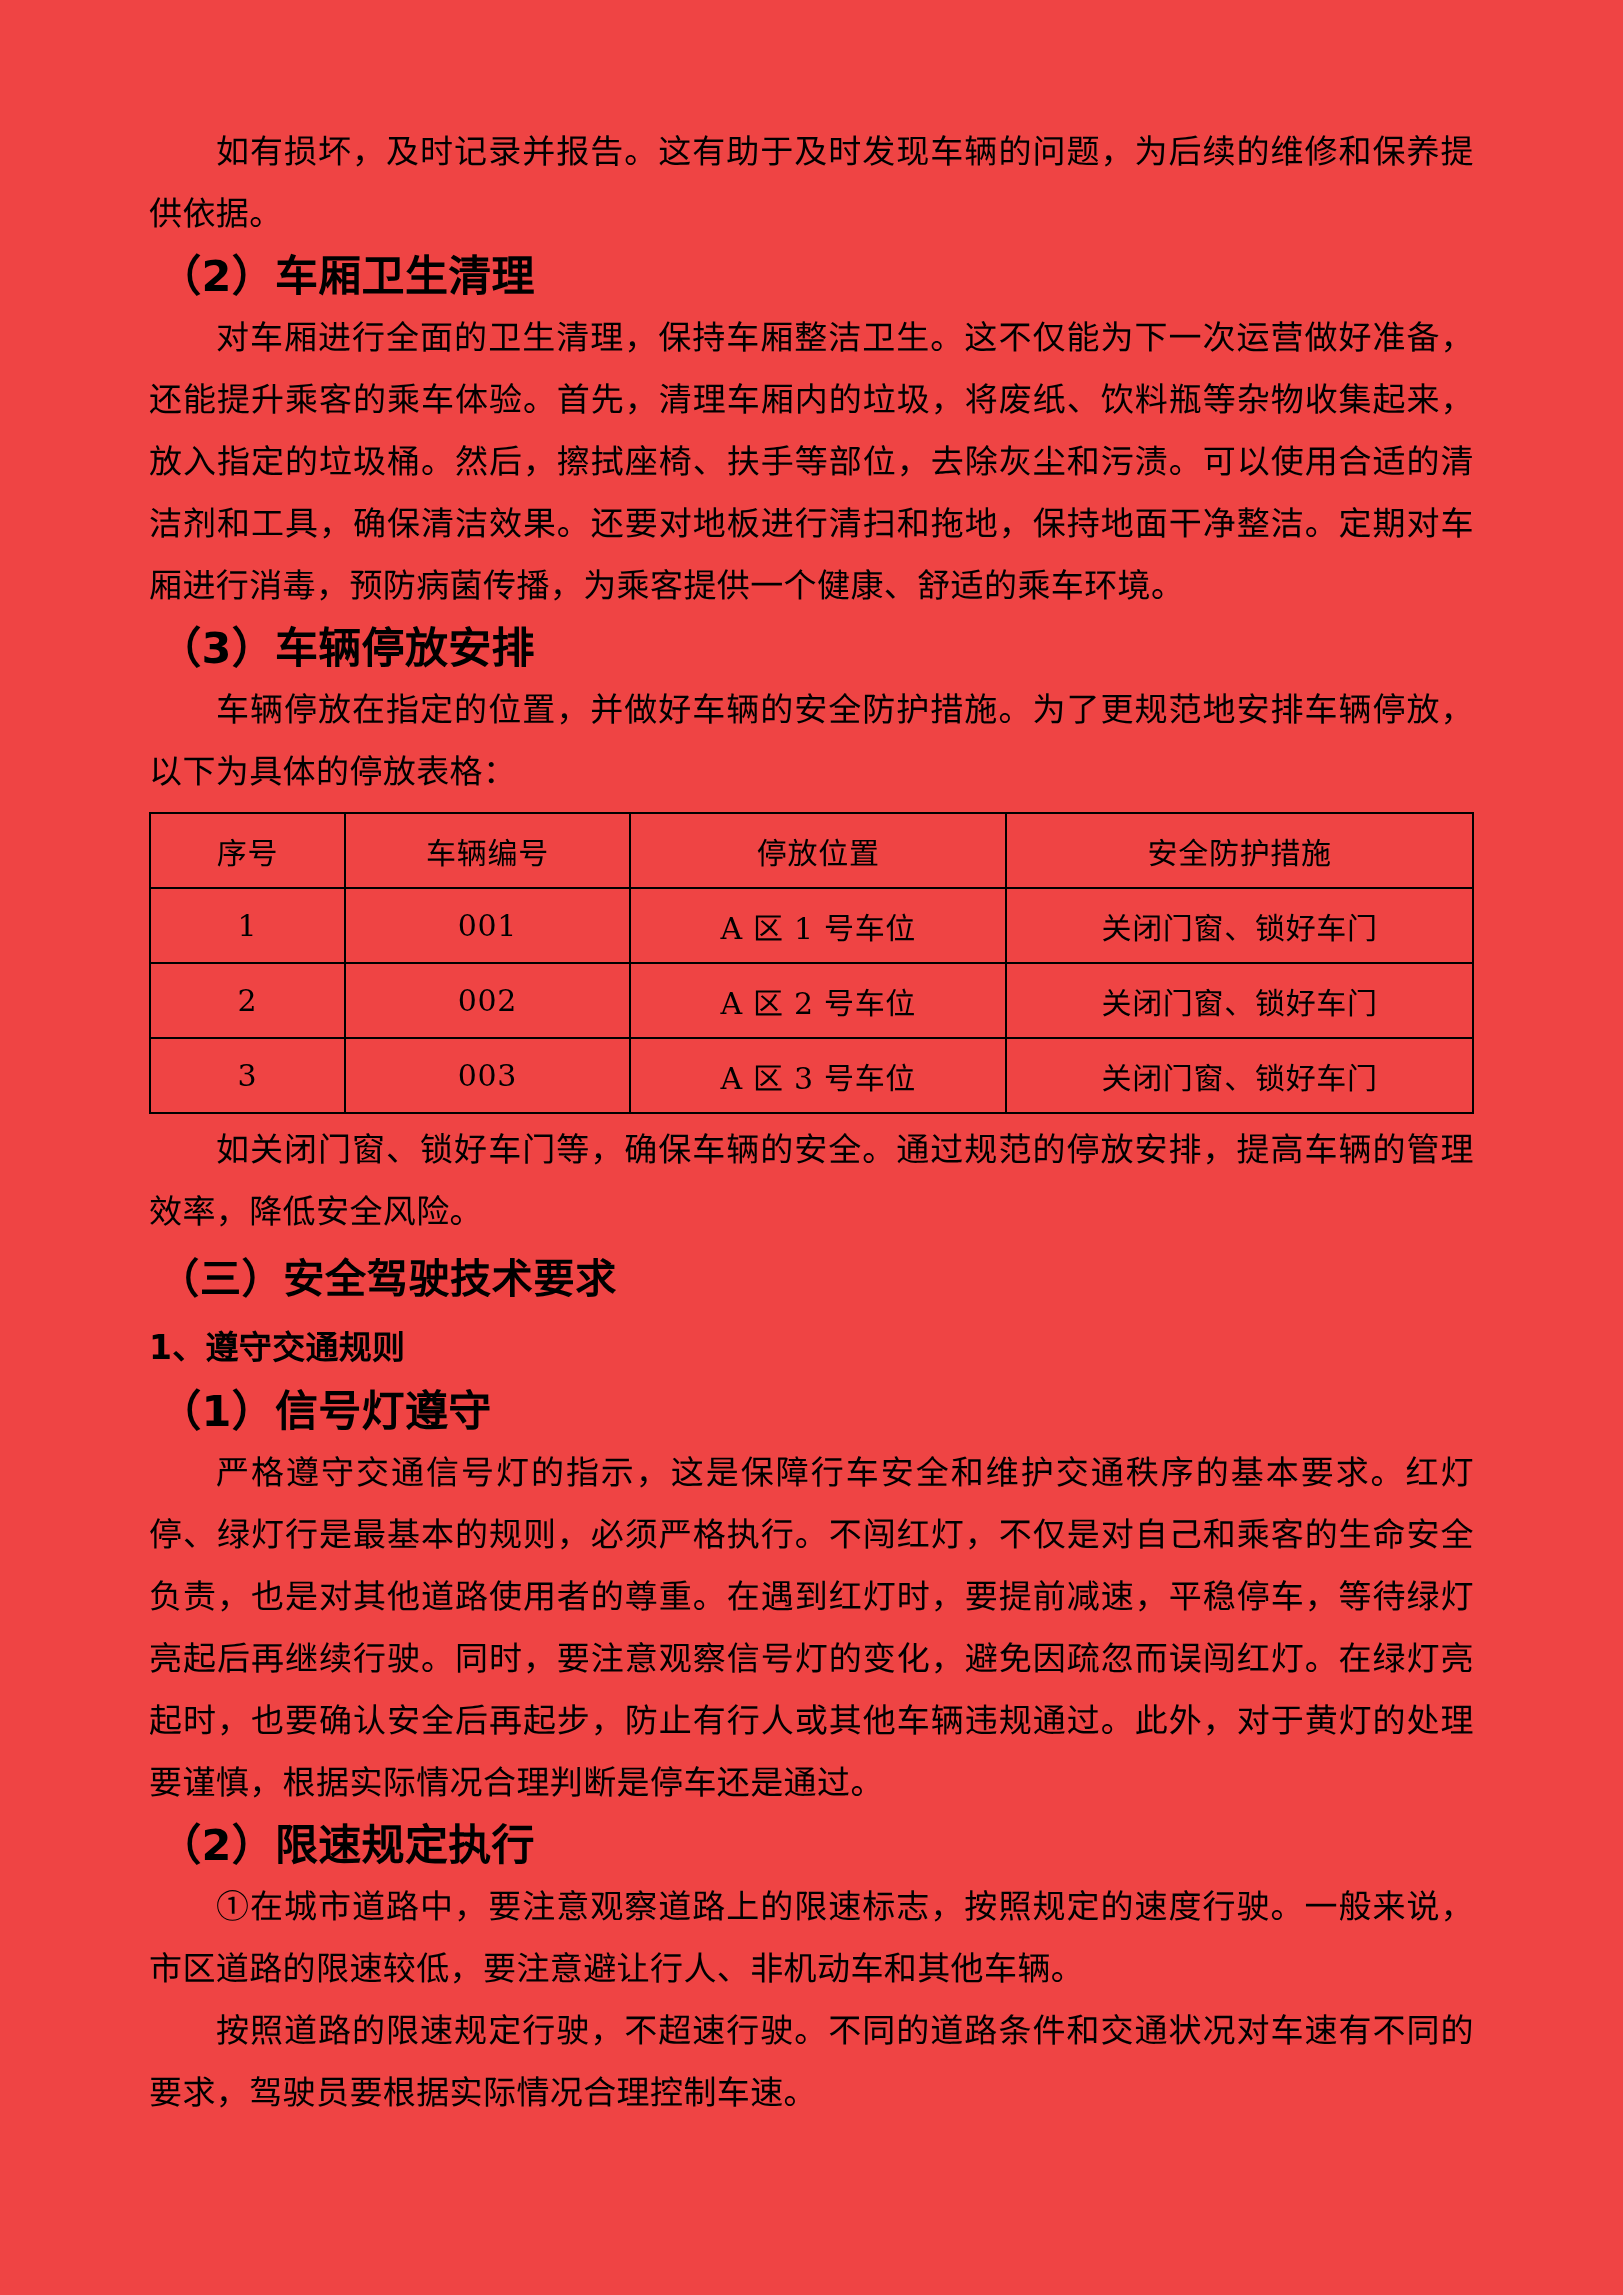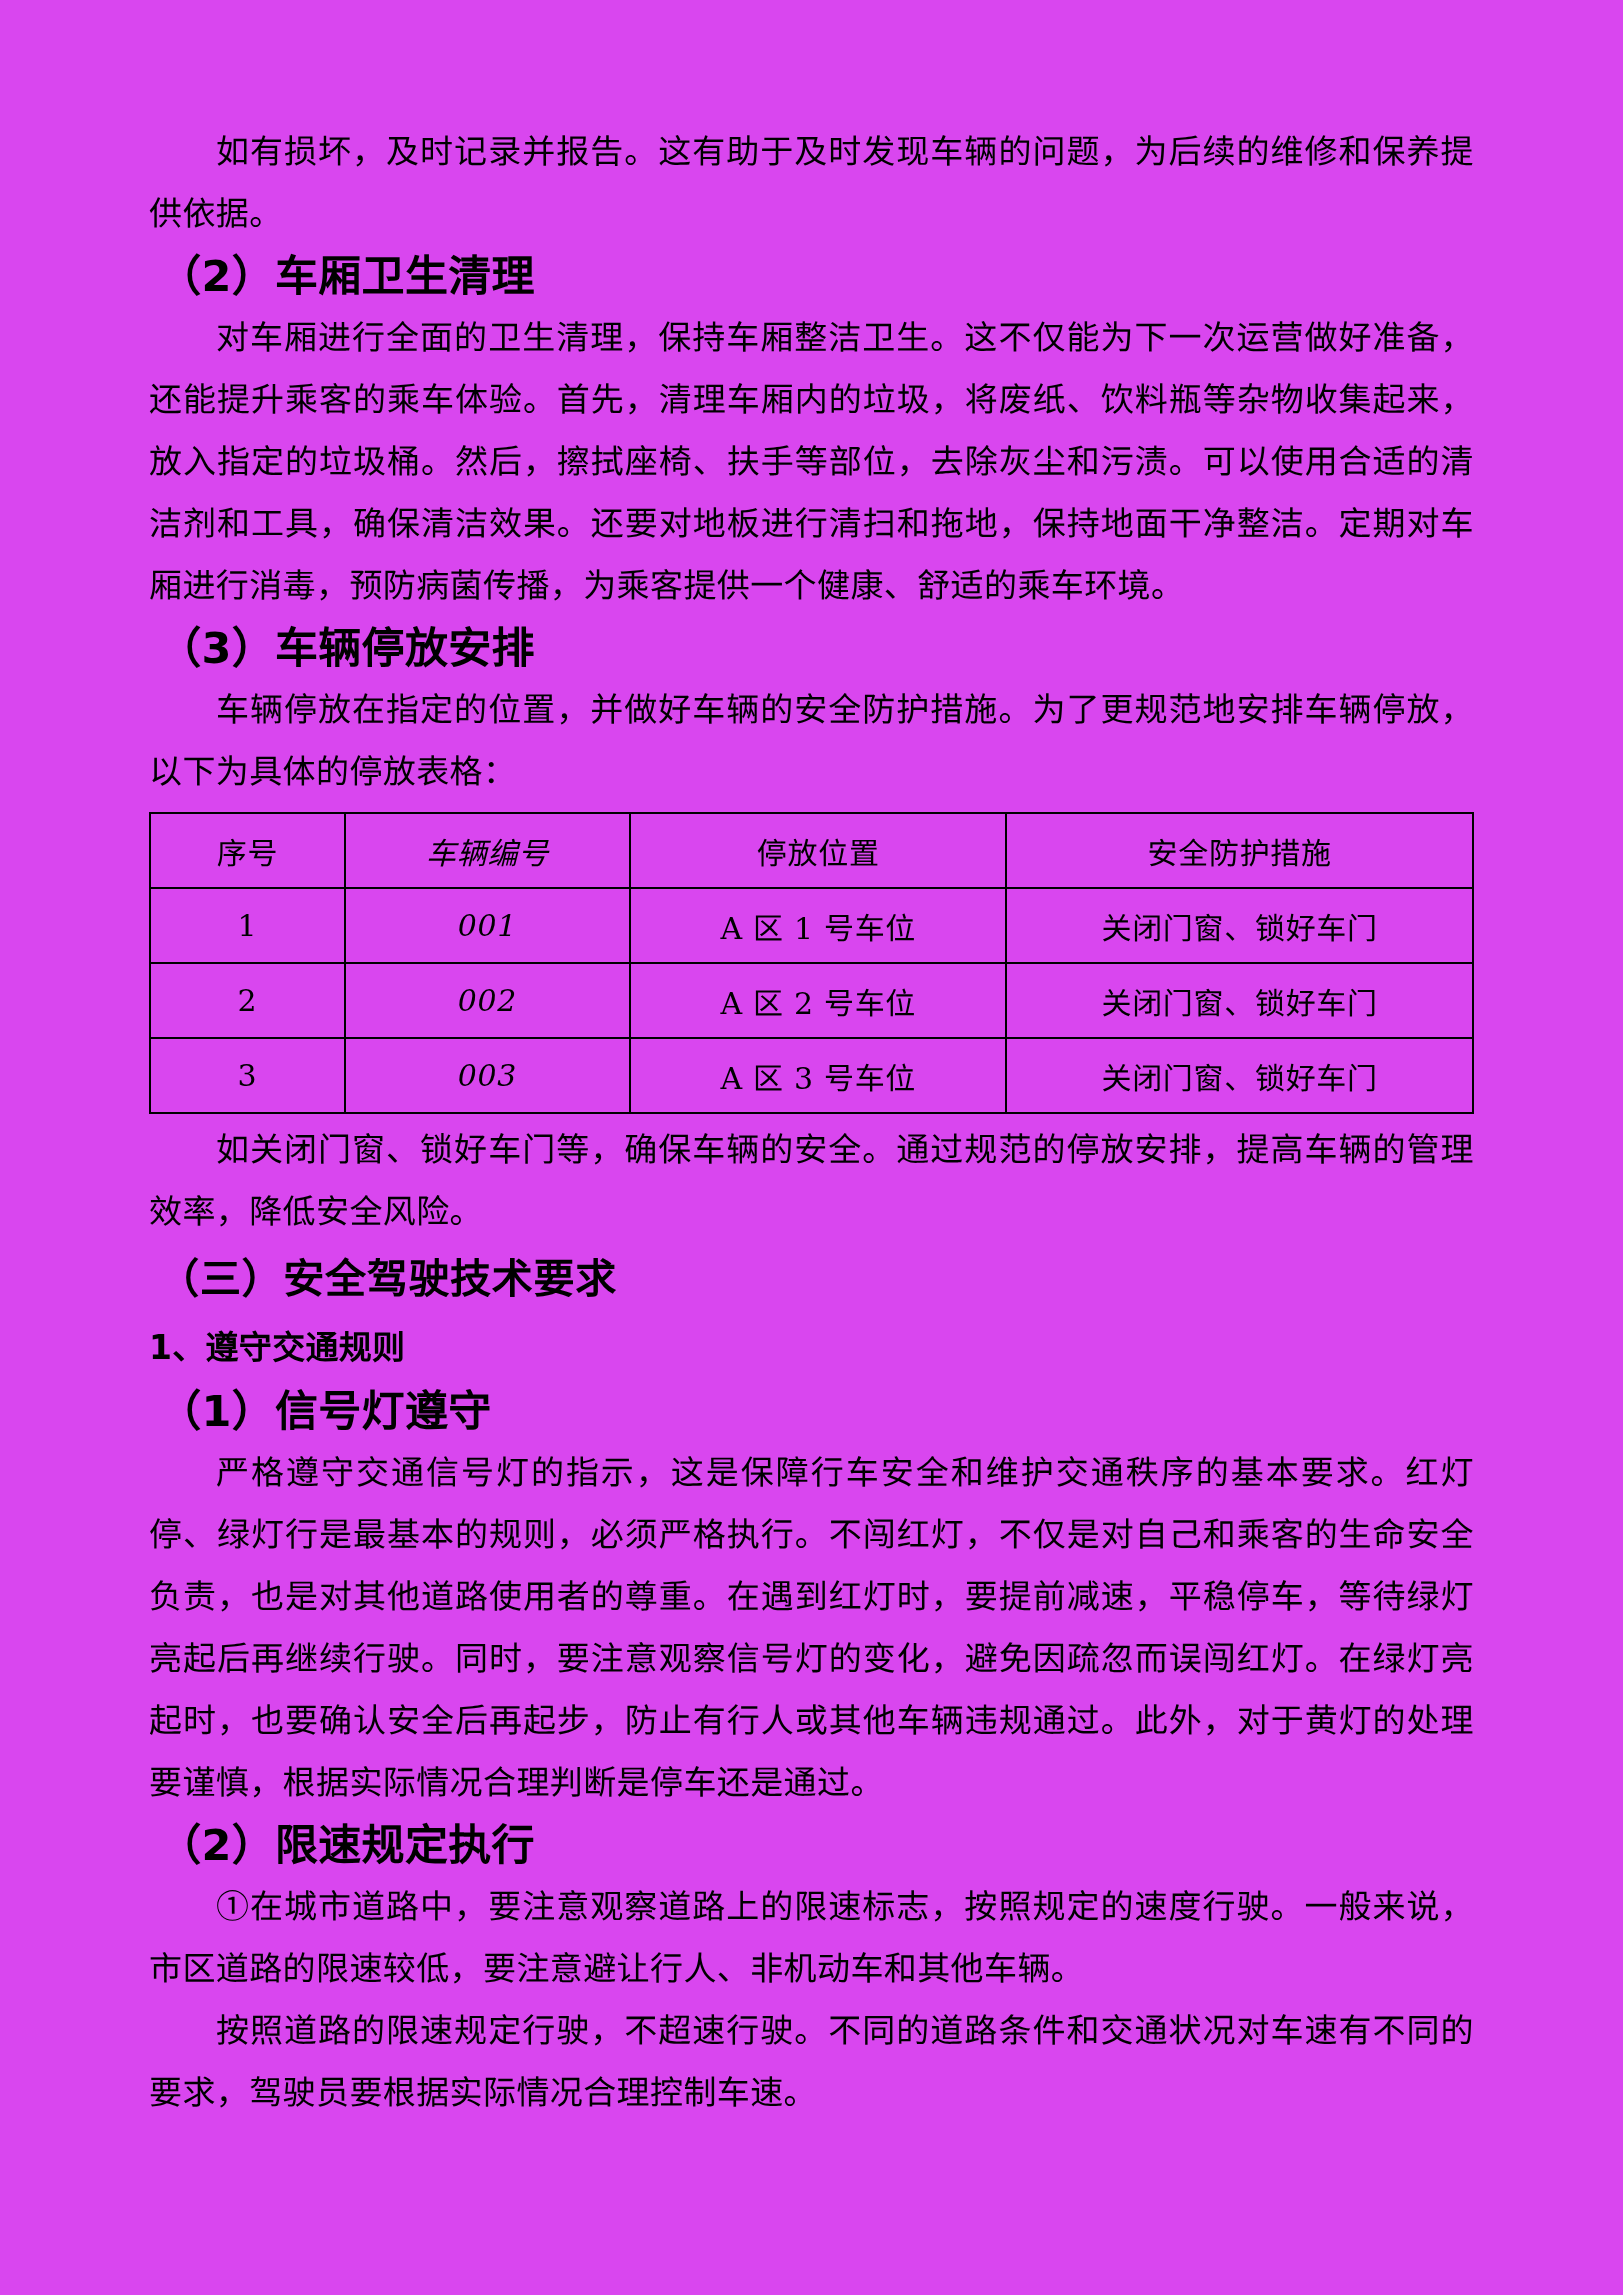--- a/index.html
+++ b/index.html
@@ -9,21 +9,21 @@
     background: #ffffff;
   }
   body {
     font-family: "DejaVu Serif", "Liberation Serif", serif;
     color: #000000;
   }
   .page {
     position: relative;
     width: 1623px;
     height: 2295px;
-    background: #d946ef;
+    background: #ef4444;
     box-sizing: border-box;
     padding: 121px 149px 79px 149px;
     overflow: hidden;
   }
   .body-text {
     font-family: "DejaVu Serif", "Liberation Serif", serif;
     font-size: 33px;
     line-height: 62px;
     text-align: justify;
     text-justify: inter-ideograph;
@@ -74,21 +74,21 @@
     border: 2px solid #000000;
     text-align: center;
     vertical-align: middle;
     font-family: "DejaVu Serif", "Liberation Serif", serif;
     font-size: 30px;
     height: 60px;
     padding: 6.5px 2.6px;
     letter-spacing: 0.7px;
   }
   .col-1 { width: 14.5%; }
-  .col-2 { width: 21.5%; font-style: italic; }
+  .col-2 { width: 21.5%; }
   .col-3 { width: 28.5%; margin-top: 40px; }
   .col-4 { width: 35.5%; }
 </style>
 </head>
 <body>
 
 <div class="page">
 
   <p class="body-text indent-2">如有损坏，及时记录并报告。这有助于及时发现车辆的问题，为后续的维修和保养提供依据。</p>
 

